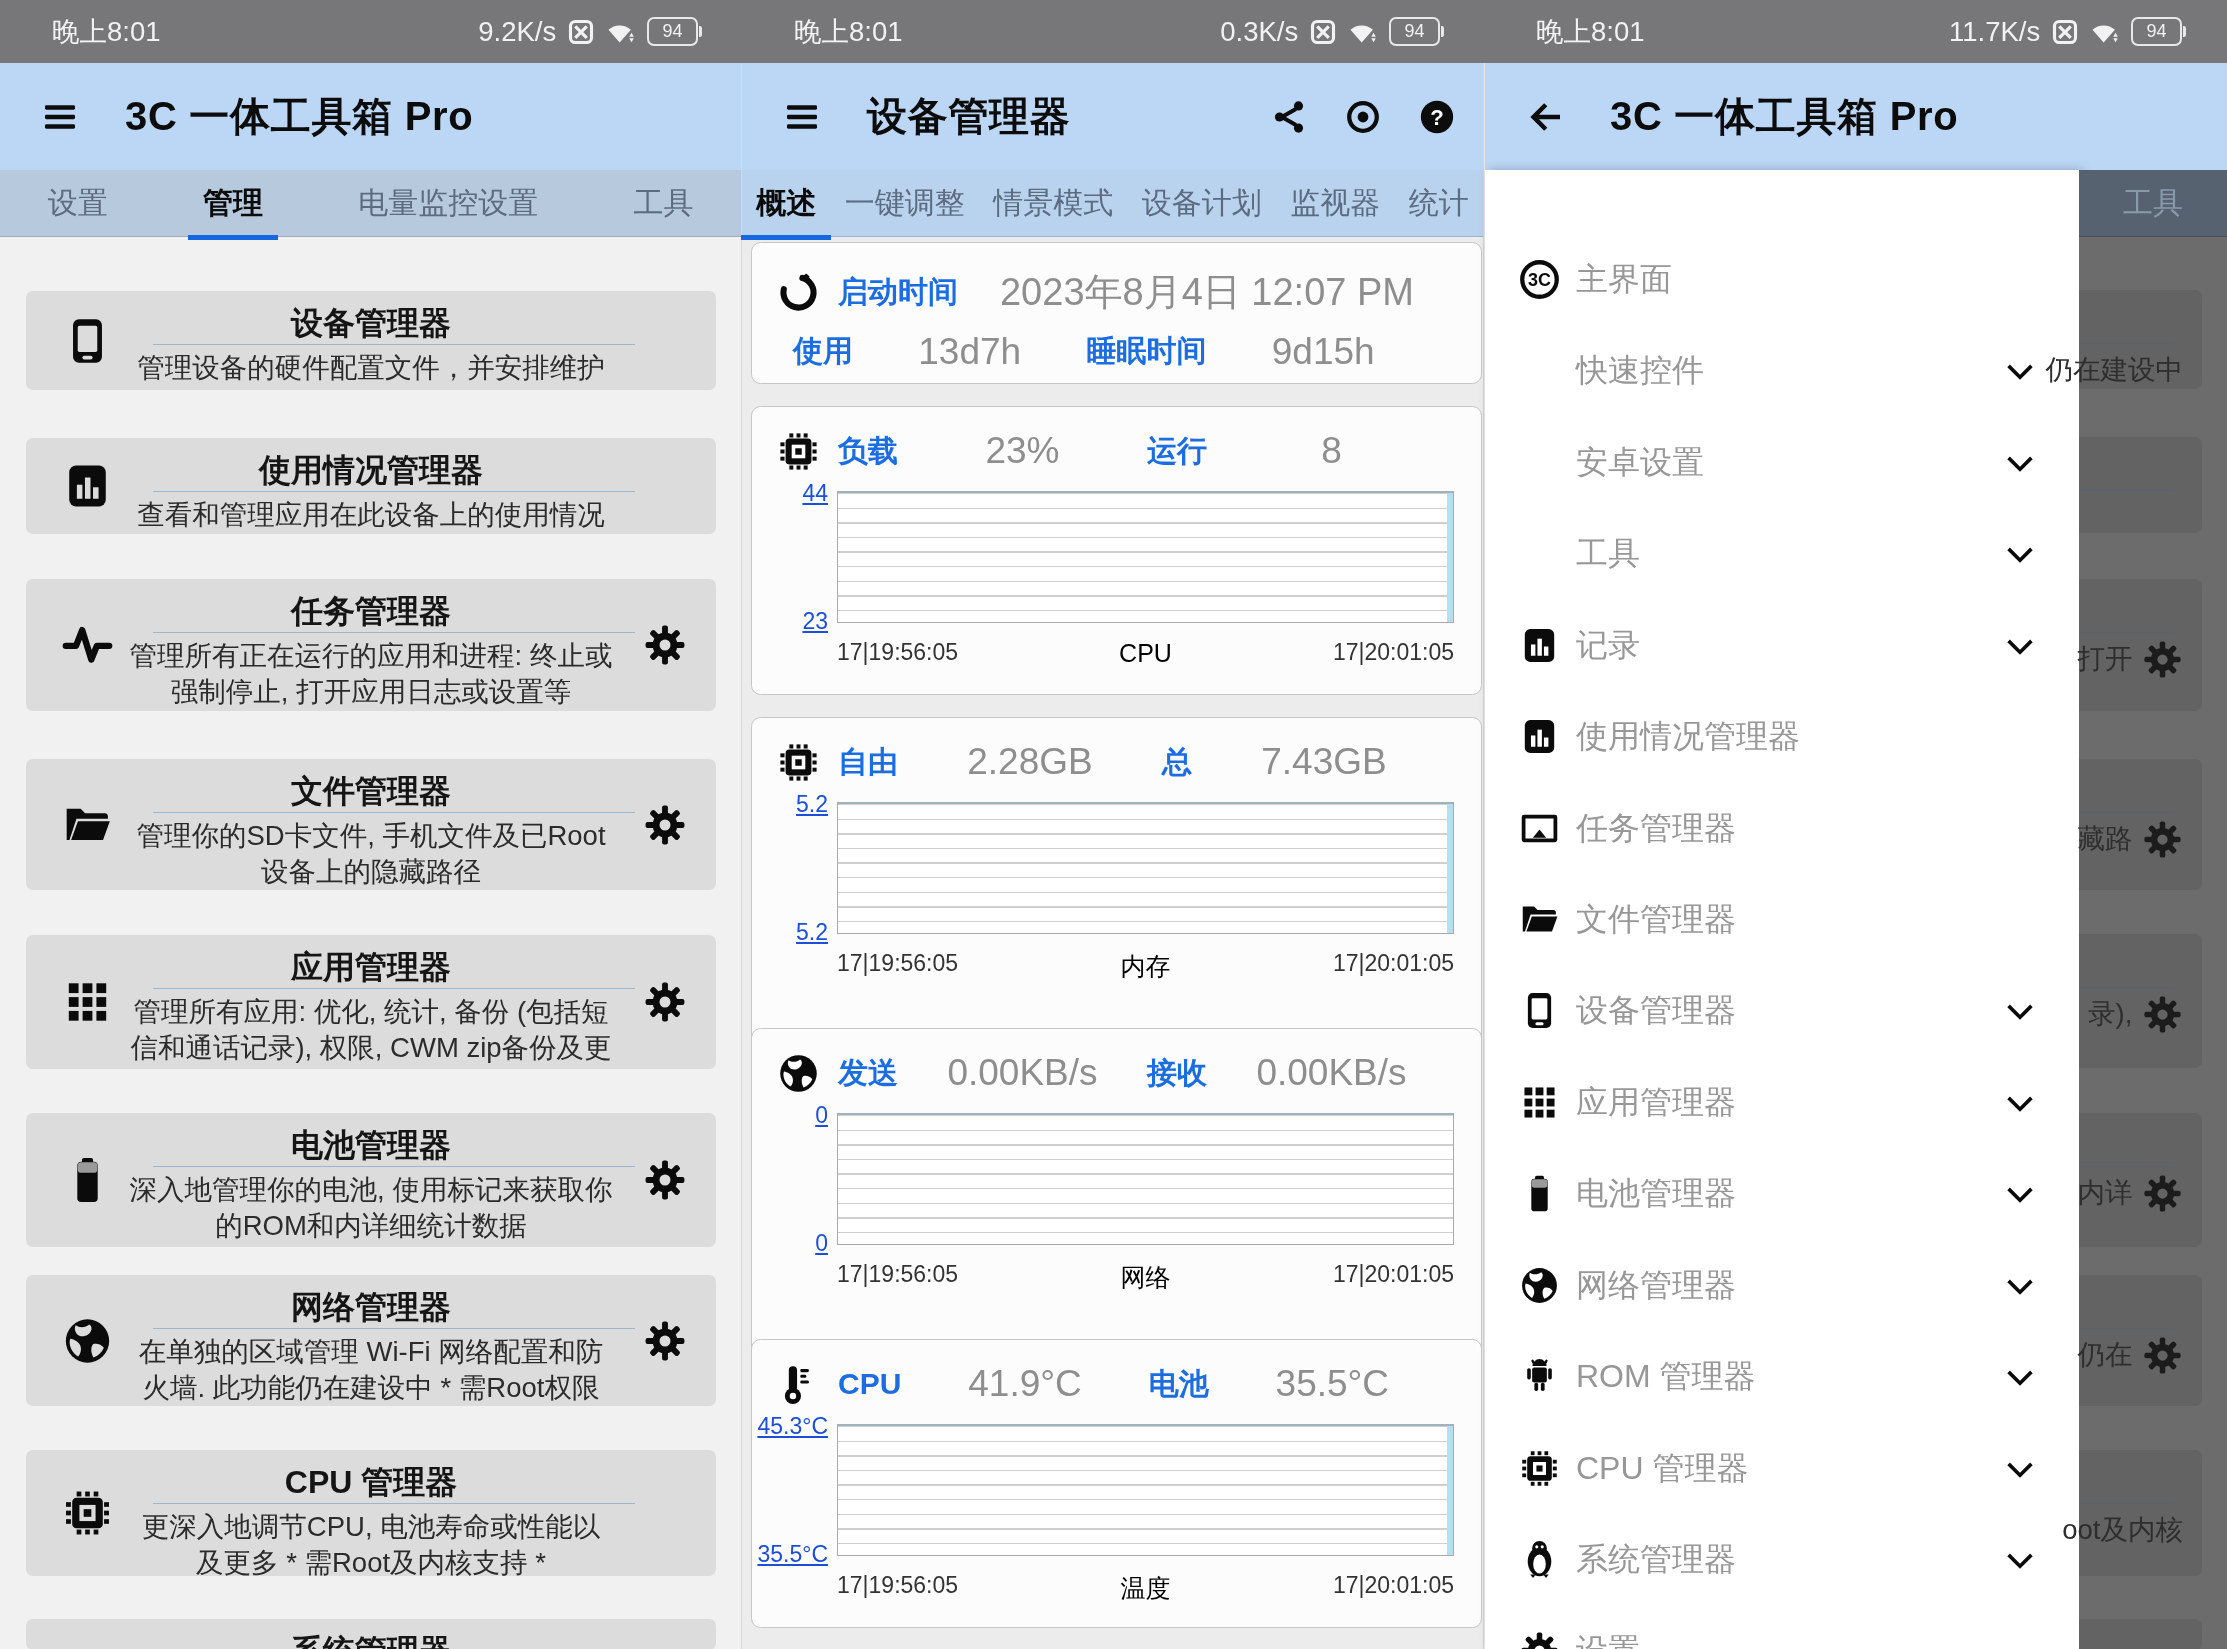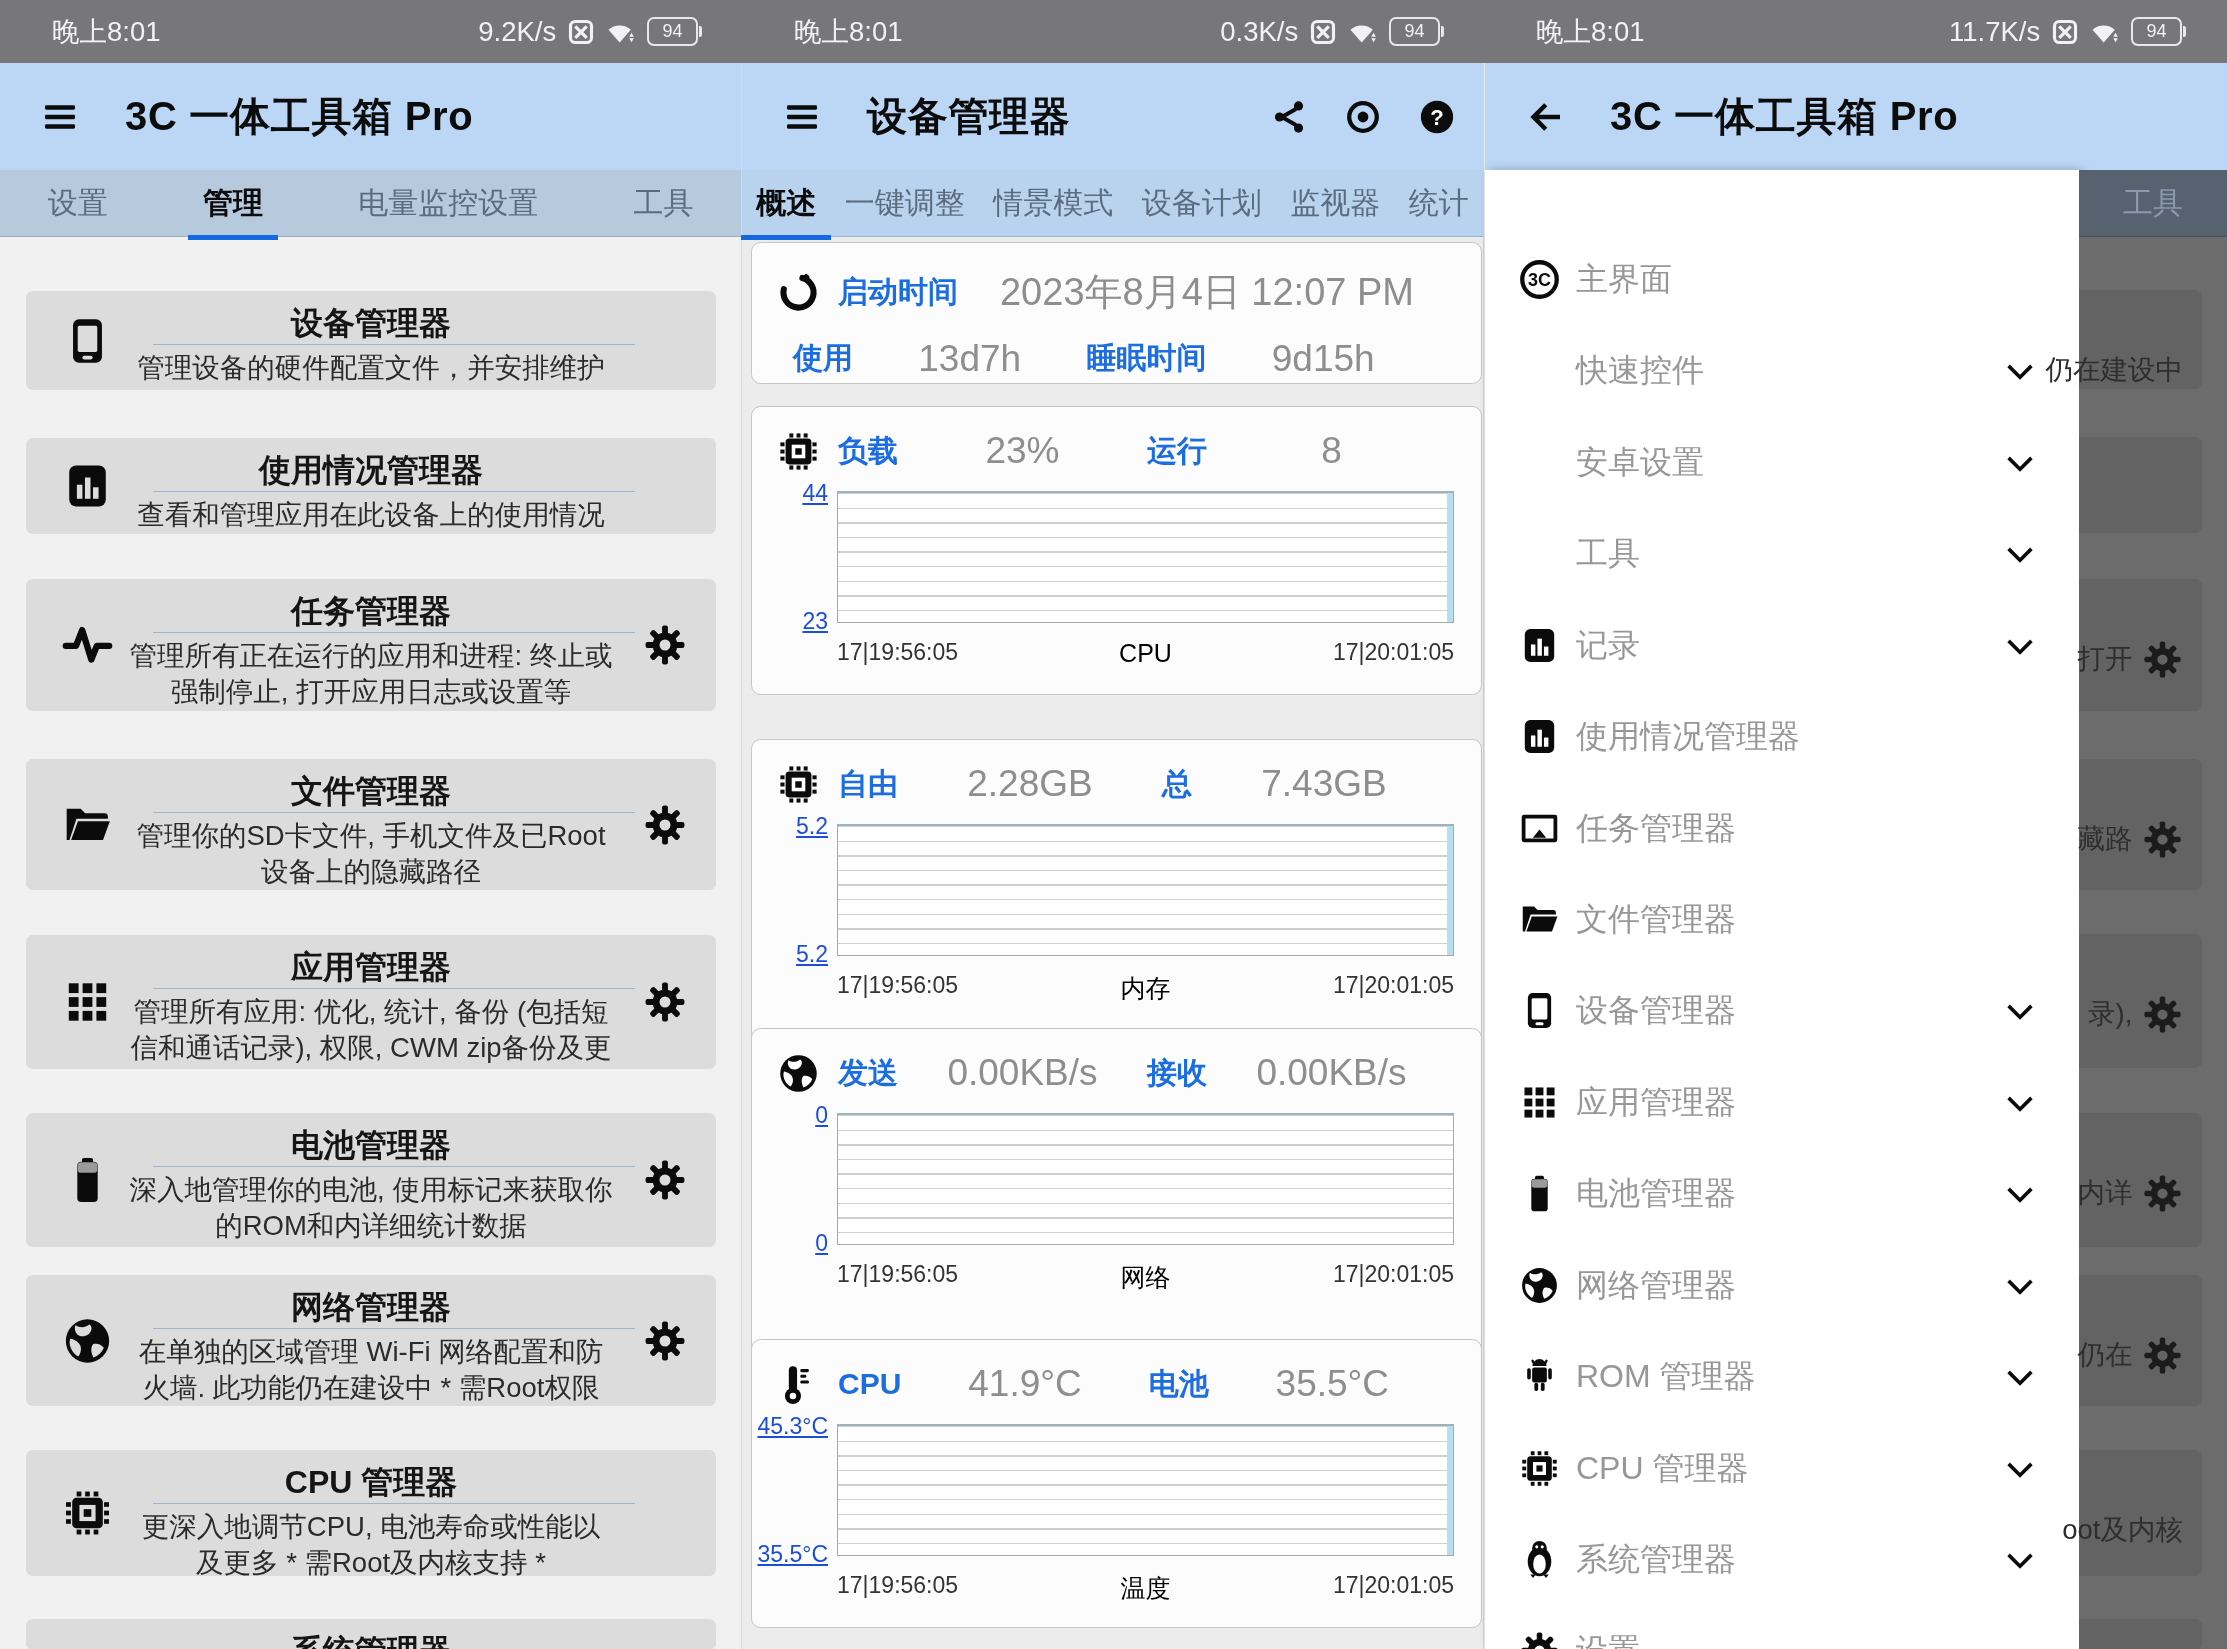--- a/index.html
+++ b/index.html
@@ -43,21 +43,21 @@
   .mcard-desc { position:absolute; left:103px; right:103px; top:59px; text-align:center; font-size:27.5px; line-height:36px; color:#2b2b2b; }
   .mcard-icon { position:absolute; left:36px; top:50%; transform:translateY(-50%); color:#0b0b0b; }
   .mcard-gear { position:absolute; right:29px; top:50%; transform:translateY(-50%); color:#0b0b0b; }
 
   
   .ocard { position:absolute; left:9px; width:731px; background:#fcfcfc; border:1.4px solid #c6c6c6; border-radius:9.6px; }
   .ocard-head { position:absolute; left:25px; right:25px; top:18px; height:52px; display:flex; align-items:center; }
   .ocard-head .hicon { color:#0b0b0b; margin-right:18px; }
   .hlabel { font-size:30px; font-weight:bold; color:#1b6de0; white-space:nowrap; }
   .hvalue { flex:1; text-align:center; font-size:37px; color:#8e8e8e; white-space:nowrap; }
-  .up-row2 { position:absolute; left:41px; right:41px; top:95px; height:41px; display:flex; align-items:center; }
+  .up-row2 { position:absolute; left:41px; right:41px; top:88px; height:41px; display:flex; align-items:center; }
   .up-date { font-size:38px; }
   .plot { position:absolute; left:85px; top:84px; width:617px; height:132px; background:#fff;
      border:1.4px solid #a9a9a9; border-top:2.1px solid #9fb3bd;
      background-image:repeating-linear-gradient(180deg,#cfcfcf 0 1.4px,transparent 1.4px 14.6px); }
   .plot .edgebar { position:absolute; right:0; top:0; bottom:0; width:6.2px; background:#b7ddf0; }
   .ylab { position:absolute; width:76px; text-align:right; font-size:23px; color:#1d4ed8;text-decoration:underline; }
   .xrow { position:absolute; left:85px; width:617px; top:232px; height:30px; font-size:23px; color:#333; }
   .xrow .xl { position:absolute; left:0; }
   .xrow .xc { position:absolute; left:0; right:0; text-align:center; color:#000; font-size:25px; }
   .xrow .xr { position:absolute; right:0; }
@@ -454,21 +454,21 @@
     <div class="plot">
           <div class="edgebar"></div>
         </div>
     <div class="xrow">
       <span class="xl">17|19:56:05</span>
       <span class="xc">CPU</span>
       <span class="xr">17|20:01:05</span>
     </div>
   </div>
 
-  <div class="ocard" style="top: 676px; height: 347px;">
+  <div class="ocard" style="top: 654px; height: 347px;">
     <div class="ocard-head">
       <span class="hicon">
             <svg class="ic" viewBox="0 0 24 24" width="43" height="43">
               <rect x="4.8" y="4.8" width="14.4" height="14.4" rx="2"></rect>
               <rect x="8.2" y="8.2" width="7.6" height="7.6" fill="#ffffff"></rect>
               <rect x="10.2" y="10.2" width="3.6" height="3.6"></rect>
               <rect x="6.9" y="1.9" width="2.2" height="2.3"></rect>
               <rect x="6.9" y="19.8" width="2.2" height="2.3"></rect>
               <rect x="1.9" y="6.9" width="2.3" height="2.2"></rect>
               <rect x="19.8" y="6.9" width="2.3" height="2.2"></rect>

